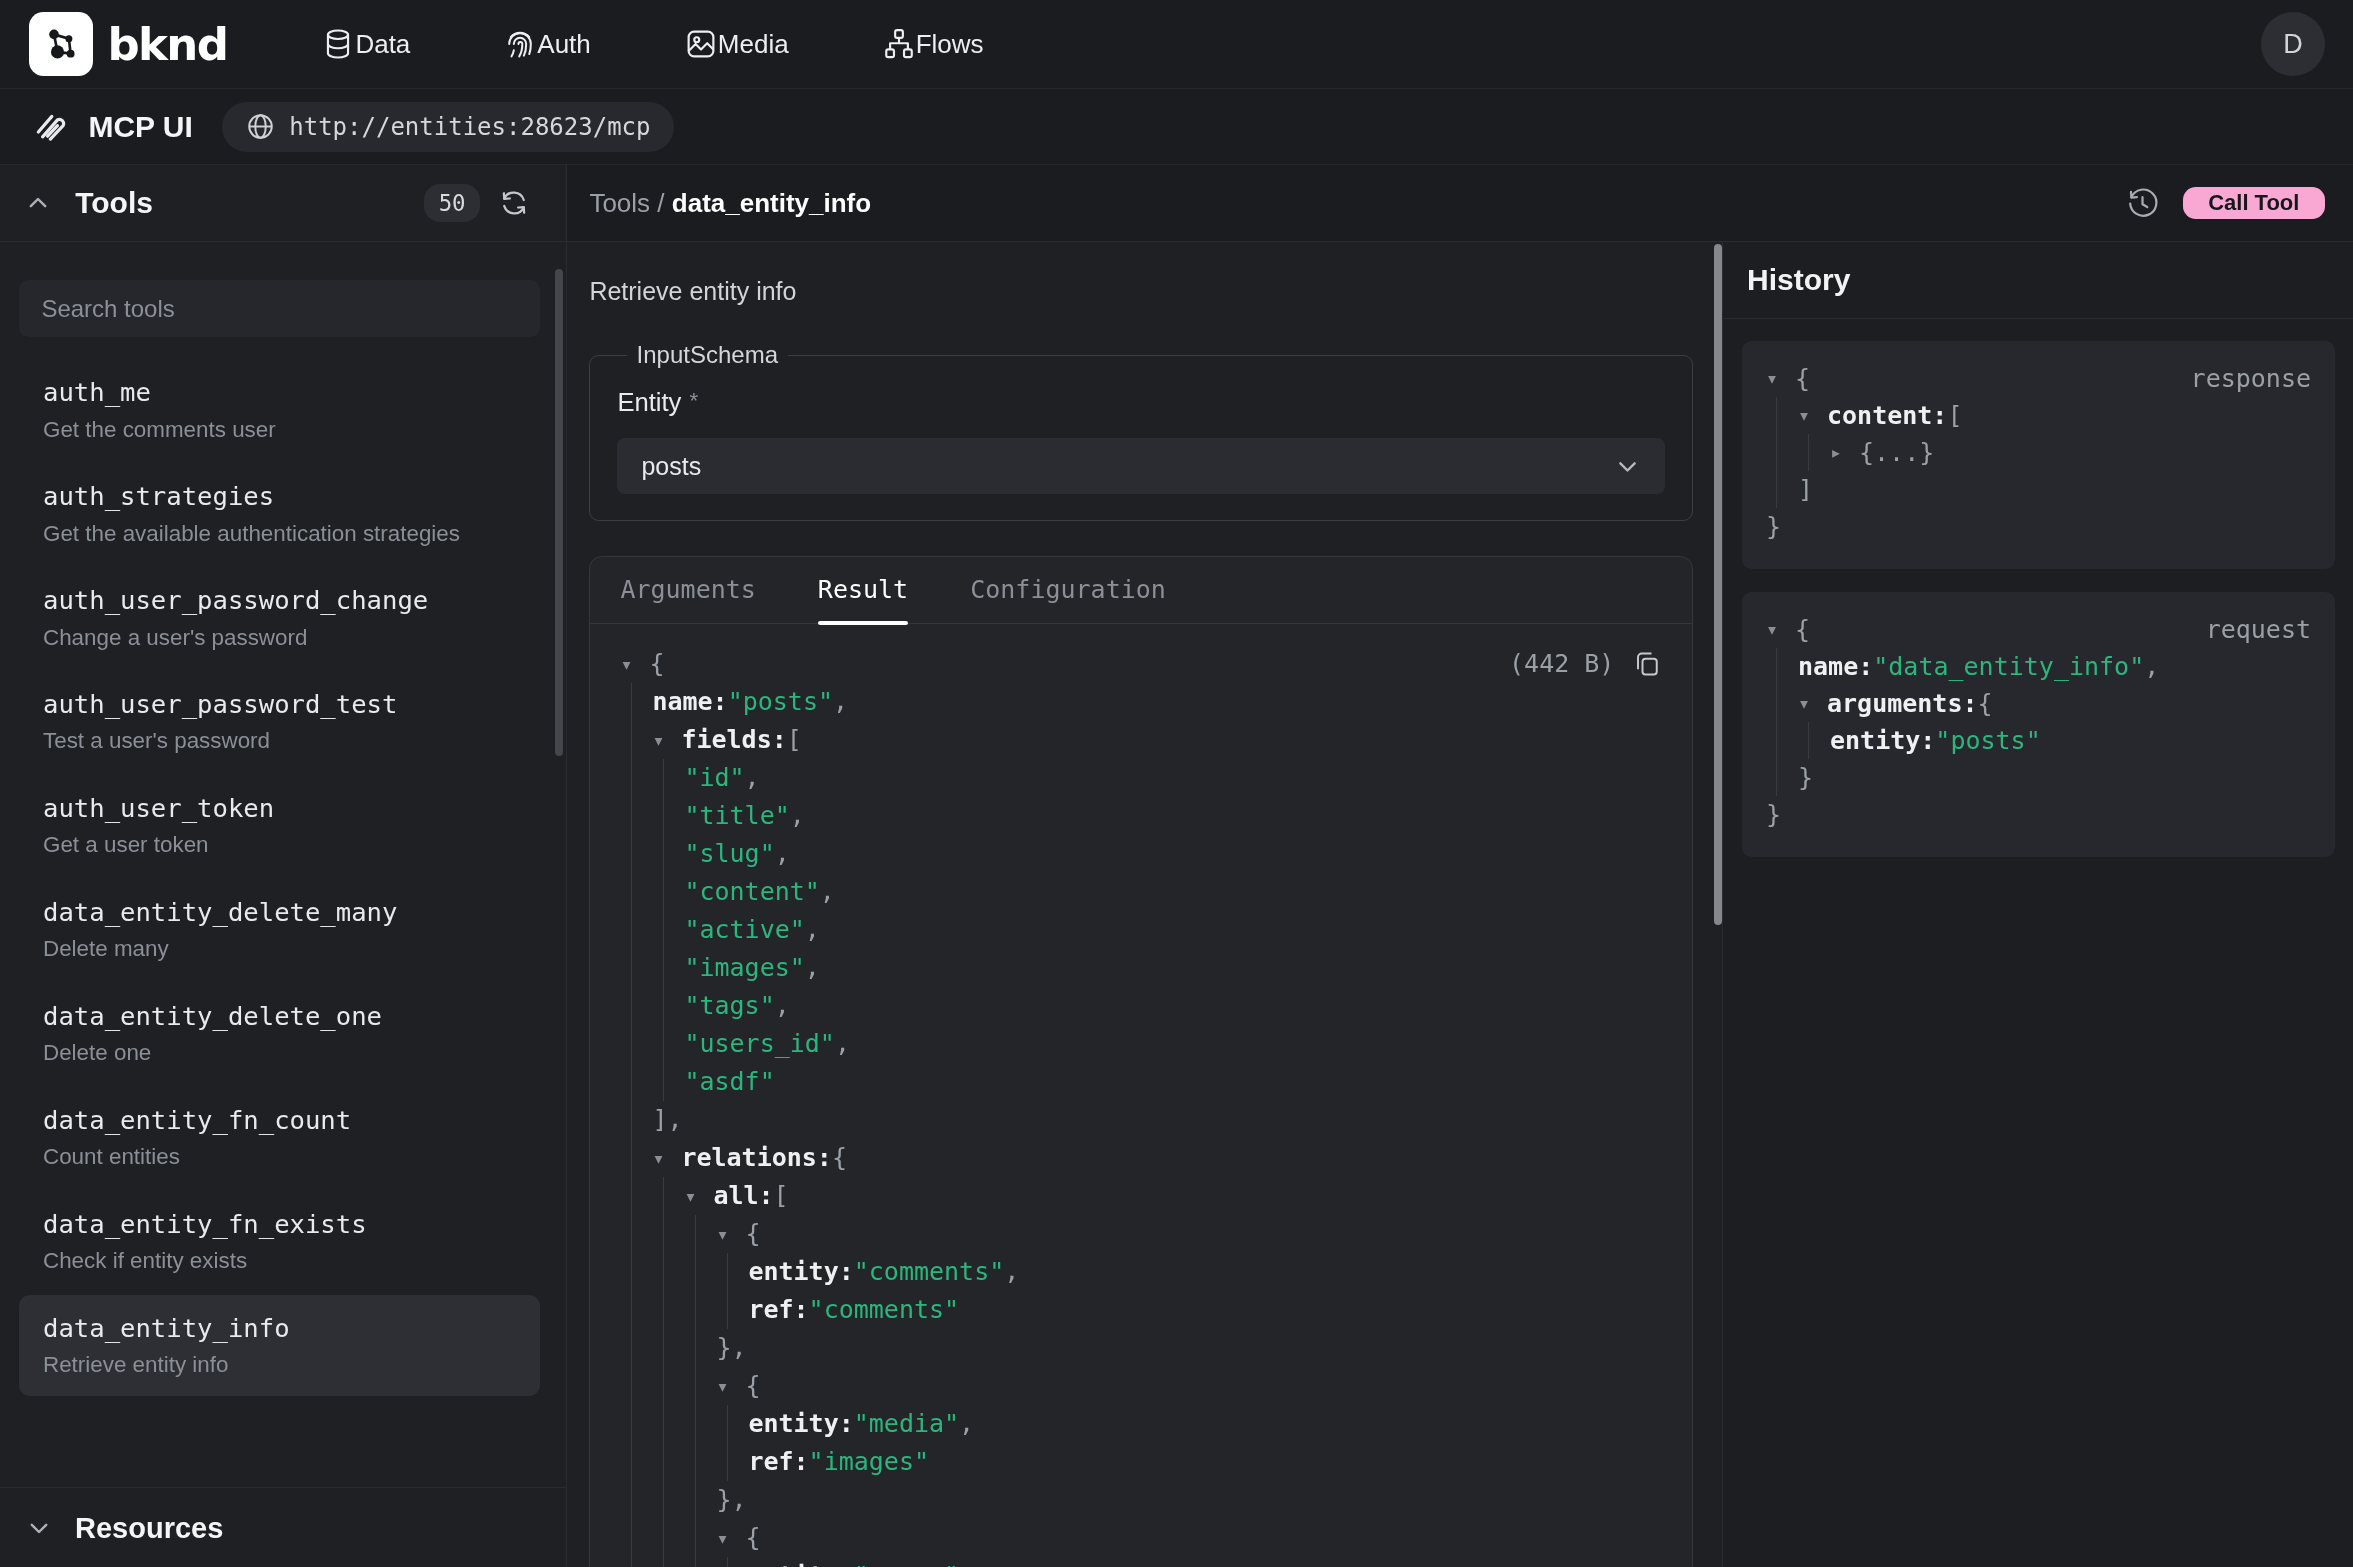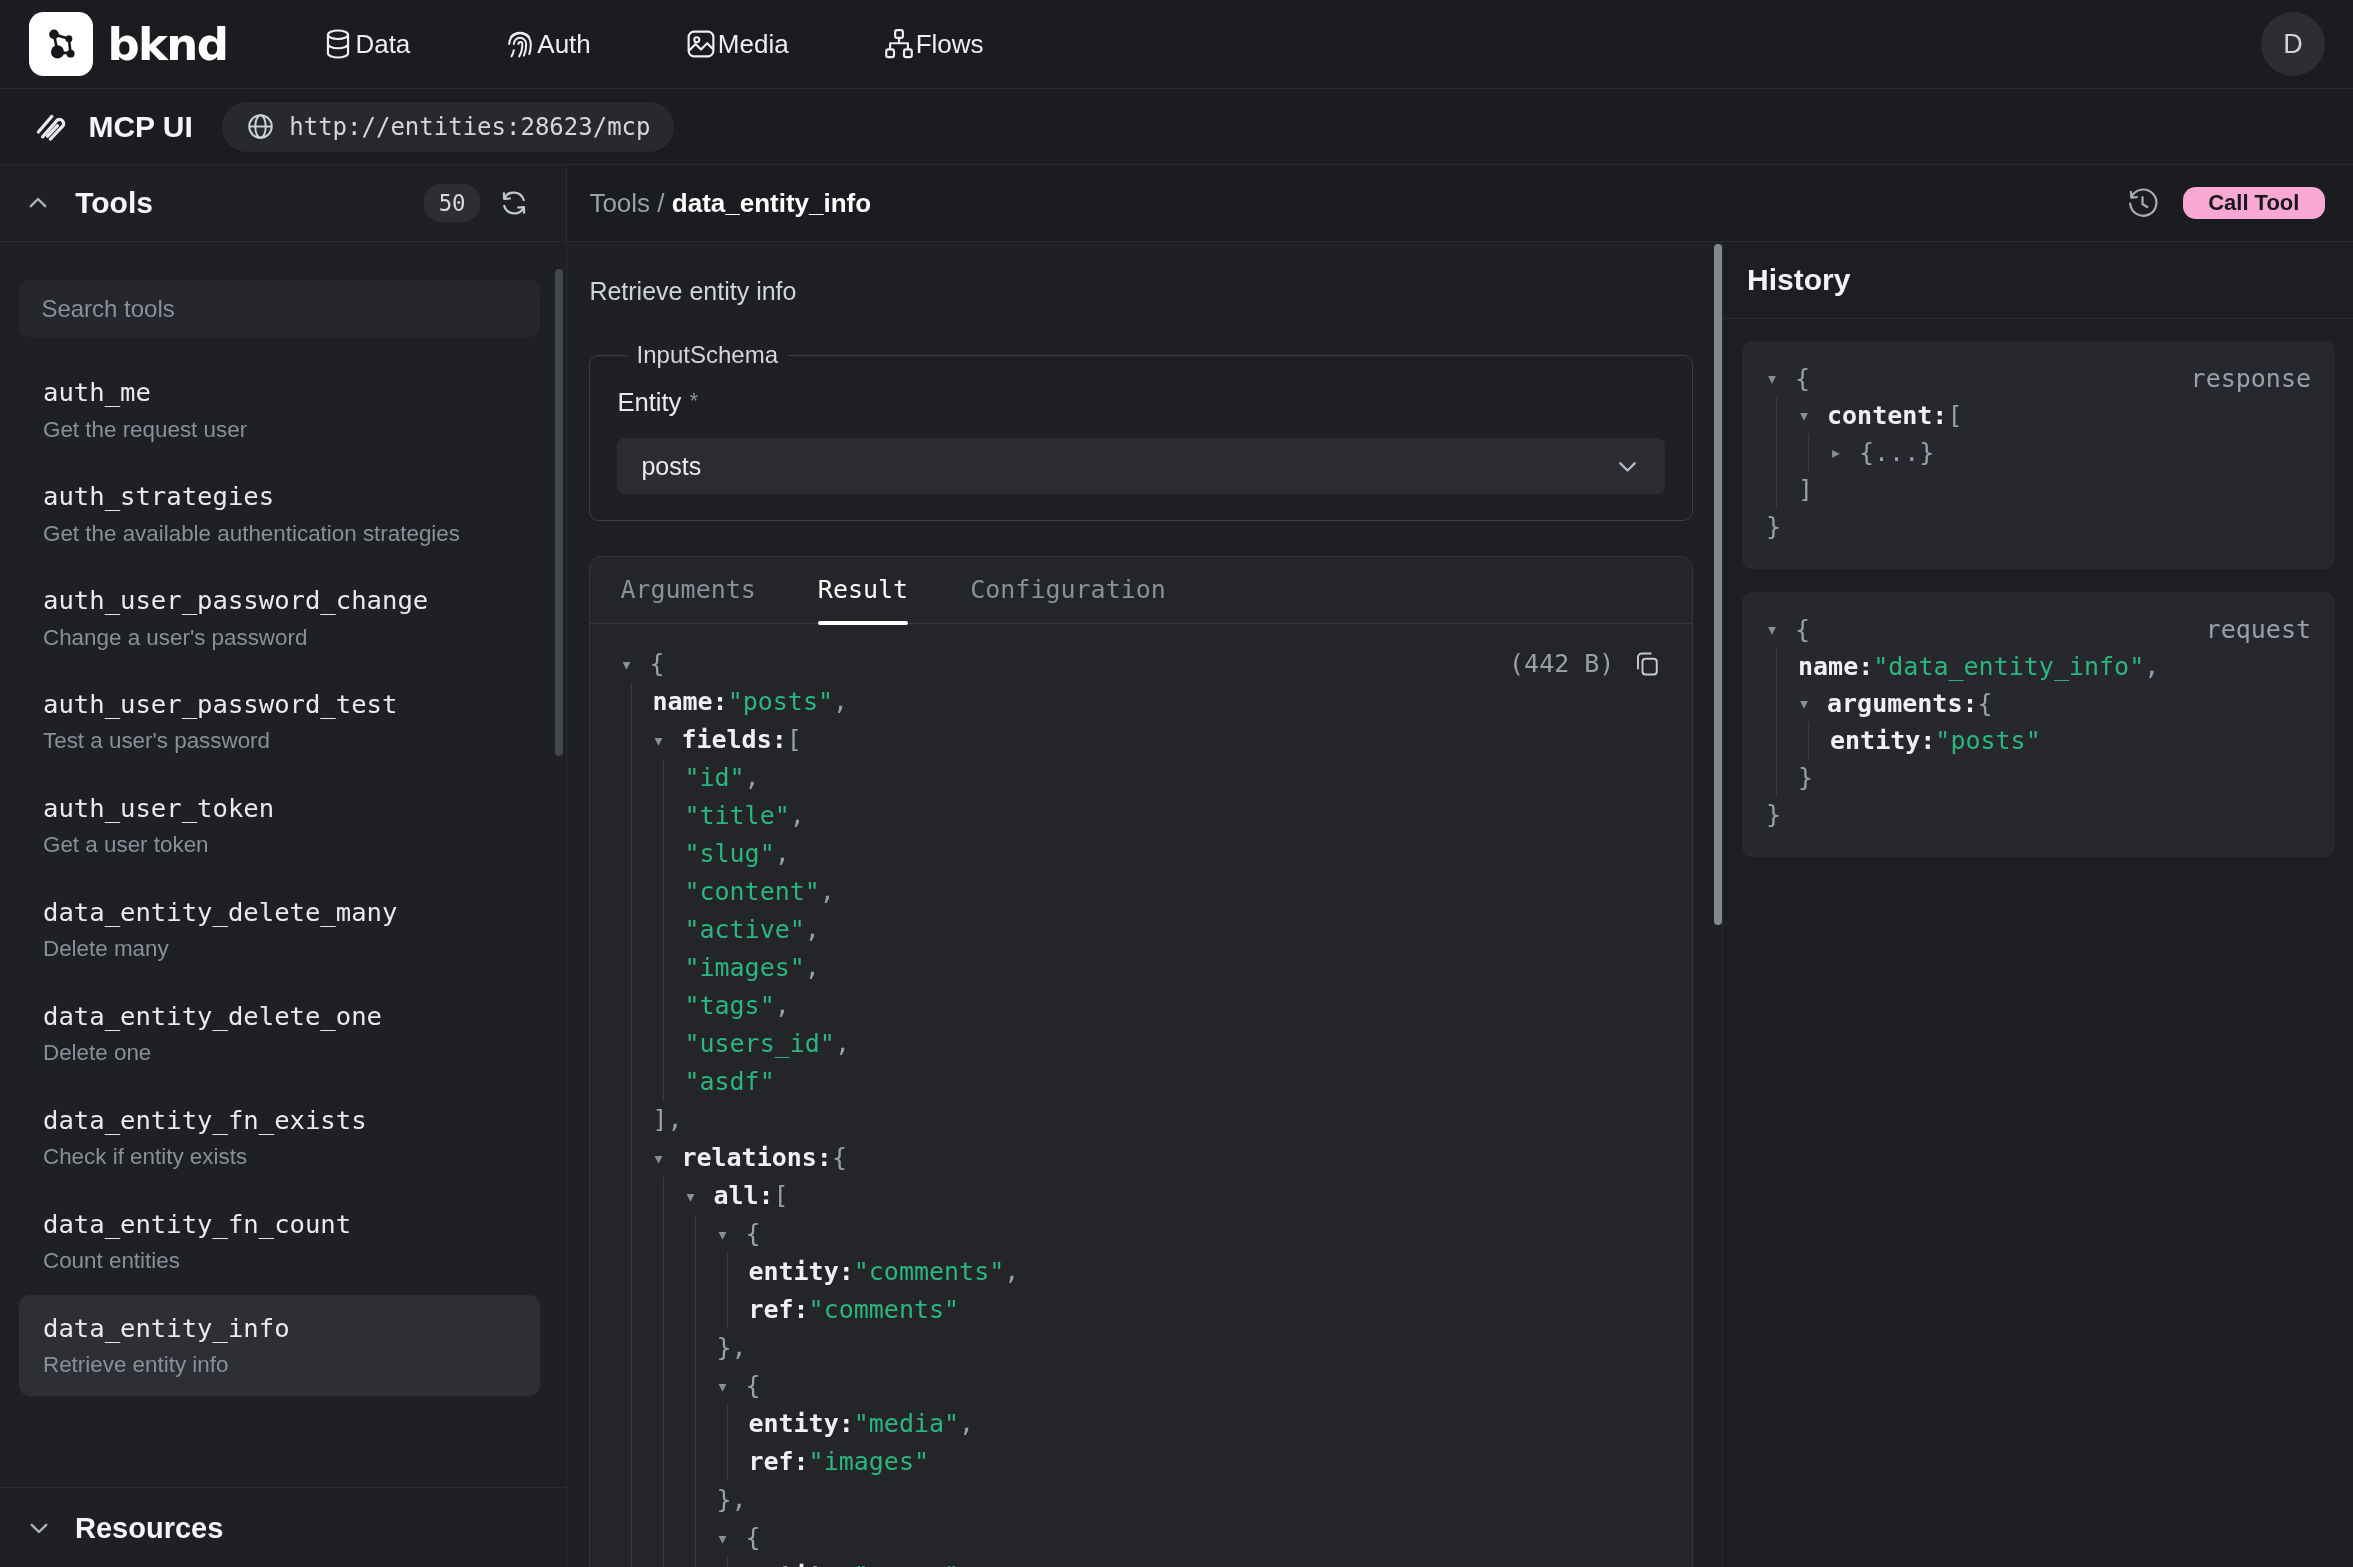--- a/index.html
+++ b/index.html
@@ -201,21 +201,21 @@
             <path d="M7 24 a14 14 0 0 0 26 2"></path>
               <polyline points="33.5 33 33 25.5 25.5 26"></polyline>
           </svg>
         </span>
       </div>
       <div class="sb-scroll">
         <input class="search" type="text" placeholder="Search tools" style="">
         <div id="tool-list">
             <div class="tool-item">
               <div class="tool-name">auth_me</div>
-              <div class="tool-desc">Get the request user</div>
+              <div class="tool-desc">Get the comments user</div>
             </div>
             <div class="tool-item">
               <div class="tool-name">auth_strategies</div>
               <div class="tool-desc">Get the available authentication strategies</div>
             </div>
             <div class="tool-item">
               <div class="tool-name">auth_user_password_change</div>
               <div class="tool-desc">Change a user's password</div>
             </div>
             <div class="tool-item">
@@ -228,26 +228,26 @@
             </div>
             <div class="tool-item">
               <div class="tool-name">data_entity_delete_many</div>
               <div class="tool-desc">Delete many</div>
             </div>
             <div class="tool-item">
               <div class="tool-name">data_entity_delete_one</div>
               <div class="tool-desc">Delete one</div>
             </div>
             <div class="tool-item">
+              <div class="tool-name">data_entity_fn_count</div>
+              <div class="tool-desc">Count entities</div>
+            </div>
+            <div class="tool-item">
               <div class="tool-name">data_entity_fn_exists</div>
               <div class="tool-desc">Check if entity exists</div>
-            </div>
-            <div class="tool-item">
-              <div class="tool-name">data_entity_fn_count</div>
-              <div class="tool-desc">Count entities</div>
             </div>
             <div class="tool-item selected">
               <div class="tool-name">data_entity_info</div>
               <div class="tool-desc">Retrieve entity info</div>
             </div>
           </div>
         <div class="sb-thumb"></div>
       </div>
       <div class="sb-foot">
         <span class="chev">

